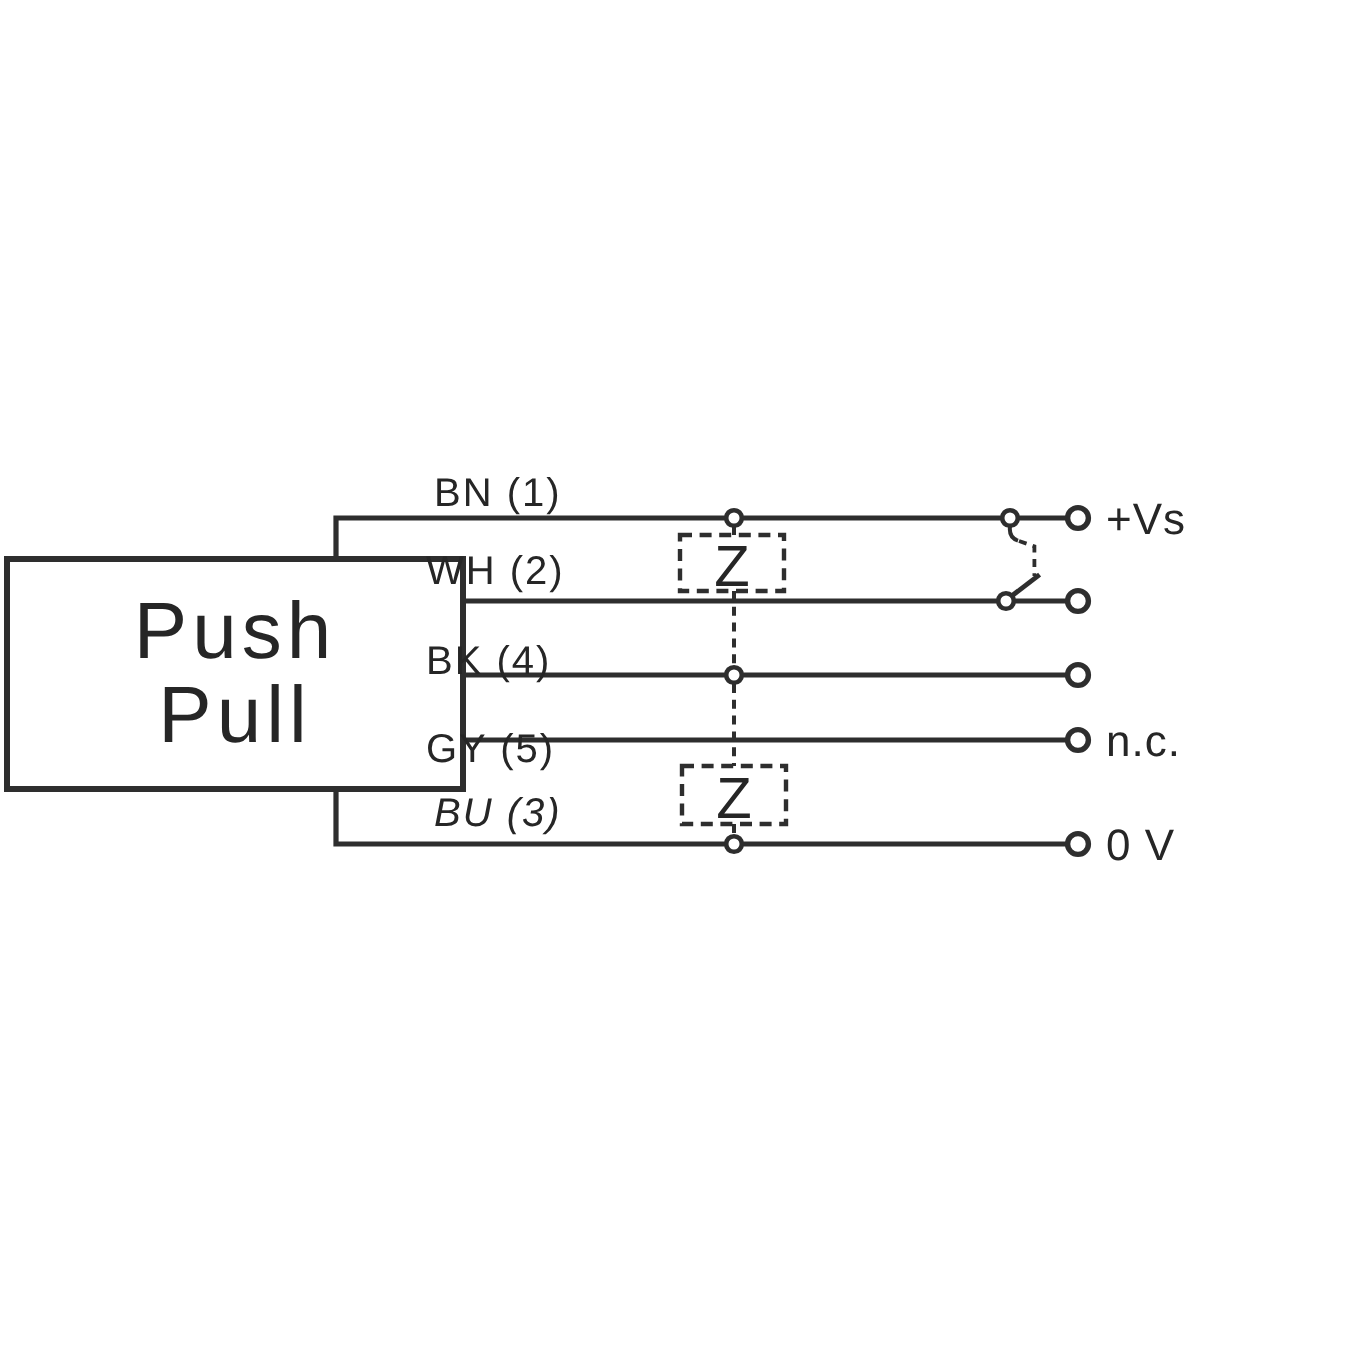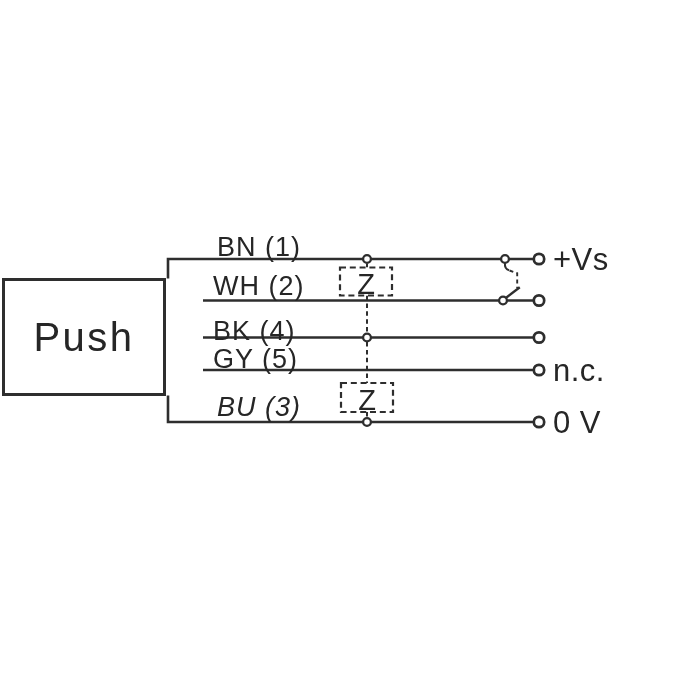--- a/index.html
+++ b/index.html
@@ -9,49 +9,49 @@
     height: 675px;
     background: #ffffff;
     font-family: "Liberation Sans", "DejaVu Sans", sans-serif;
     color: #262626;
     overflow: hidden;
   }
   .layer { position: absolute; left: 0; top: 0; }
   .device-box {
     position: absolute;
     left: 2px; top: 278px;
-    width: 164px; height: 118px;
+    width: 231px; height: 118px;
     box-sizing: border-box;
     border: 3px solid #2e2e2e;
     background: #ffffff;
     display: flex;
     flex-direction: column;
     align-items: center;
     justify-content: center;
     z-index: 2;
   }
   .device-line {
     font-size: 40px;
     line-height: 42px;
     letter-spacing: 2.5px;
     color: #262626;
     white-space: nowrap;
   }
   .wire-label {
     position: absolute;
-    font-size: 27px;
+    font-size: 20px;
     line-height: 27px;
     letter-spacing: 1px;
     white-space: nowrap;
     z-index: 3;
   }
   .terminal-label {
     position: absolute;
     left: 553px;
-    font-size: 31px;
+    font-size: 22px;
     line-height: 27px;
     letter-spacing: 0.5px;
     white-space: nowrap;
     z-index: 3;
   }
   .z-label {
     position: absolute;
     width: 52px;
     text-align: center;
     font-size: 29px;
@@ -101,26 +101,27 @@
       <circle cx="539" cy="259" r="5.2"></circle>
       <circle cx="539" cy="300.5" r="5.2"></circle>
       <circle cx="539" cy="337.5" r="5.2"></circle>
       <circle cx="539" cy="370" r="5.2"></circle>
       <circle cx="539" cy="422" r="5.2"></circle>
     </g>
   </svg>
 
   <div class="device-box">
     <div class="device-line">Push</div>
+    <div class="device-line">Pull</div>
   </div>
 
   <div class="wire-label" style="left:217px; top:234px;">BN (1)</div>
   <div class="wire-label" style="left:213px; top:273px;">WH (2)</div>
   <div class="wire-label" style="left:213px; top:318px;">BK (4)</div>
-  <div class="wire-label" style="left:213px; top:346px;text-align:center;">GY (5)</div>
+  <div class="wire-label" style="left:213px; top:362px;text-align:center;">GY (5)</div>
   <div class="wire-label" style="left:217px; top:394px;font-style:italic;">BU (3)</div>
 
   <div class="terminal-label" style="top:245.5px;">+Vs</div>
   <div class="terminal-label" style="top:356.5px;">n.c.</div>
   <div class="terminal-label" style="top:408.5px;">0 V</div>
 
   <div class="z-label" style="left:340px; top:270px;">Z</div>
   <div class="z-label" style="left:341px; top:386px;">Z</div>
 
 </div>

